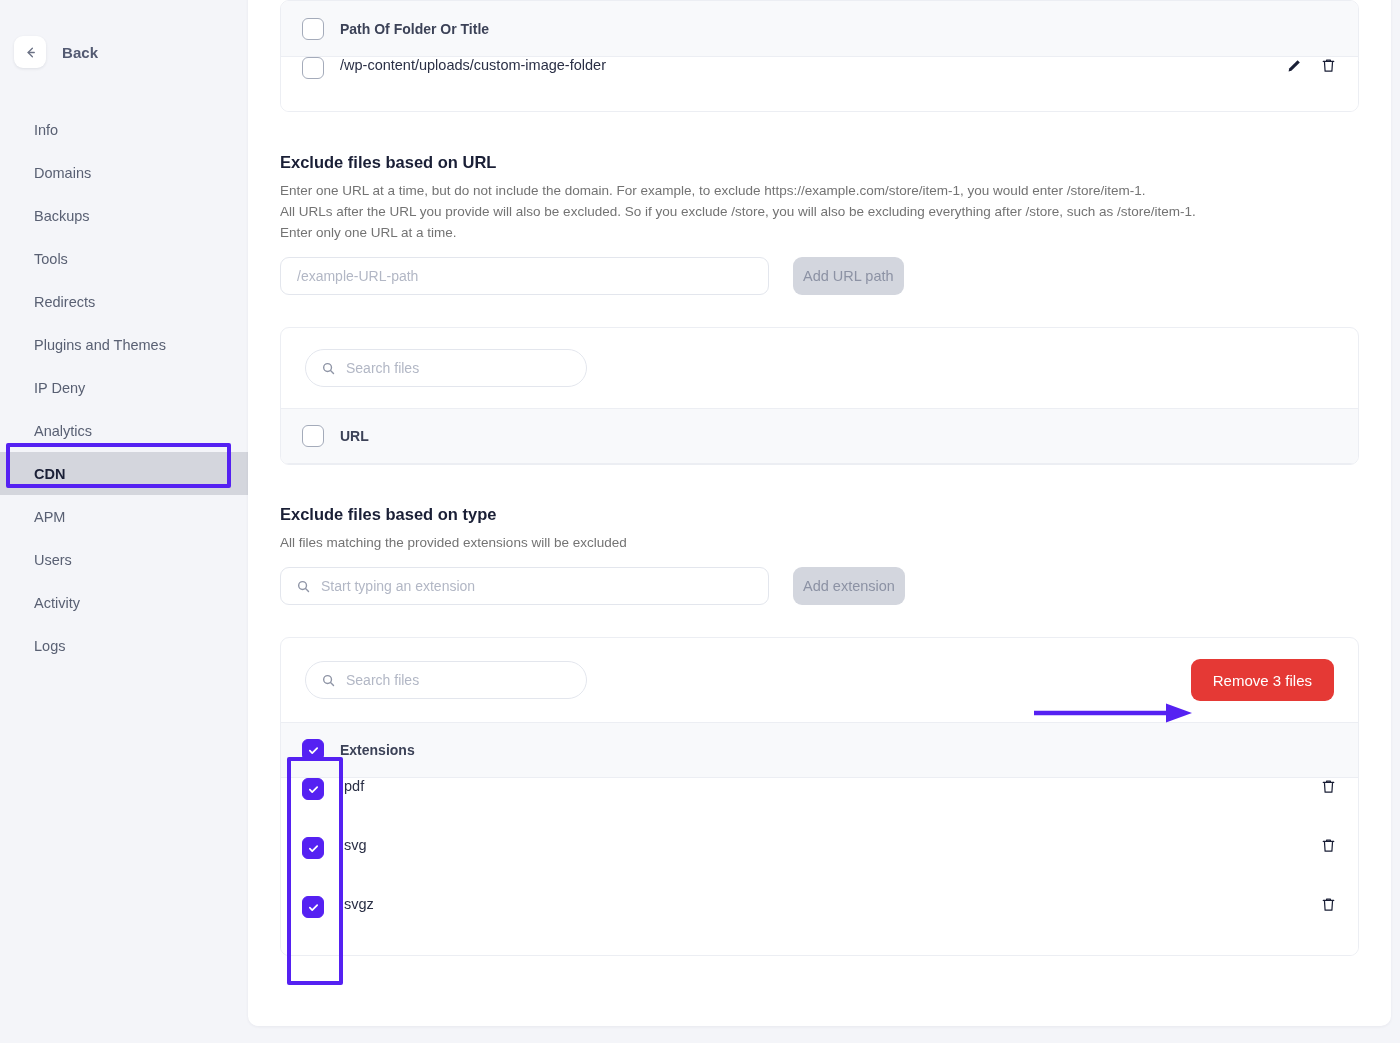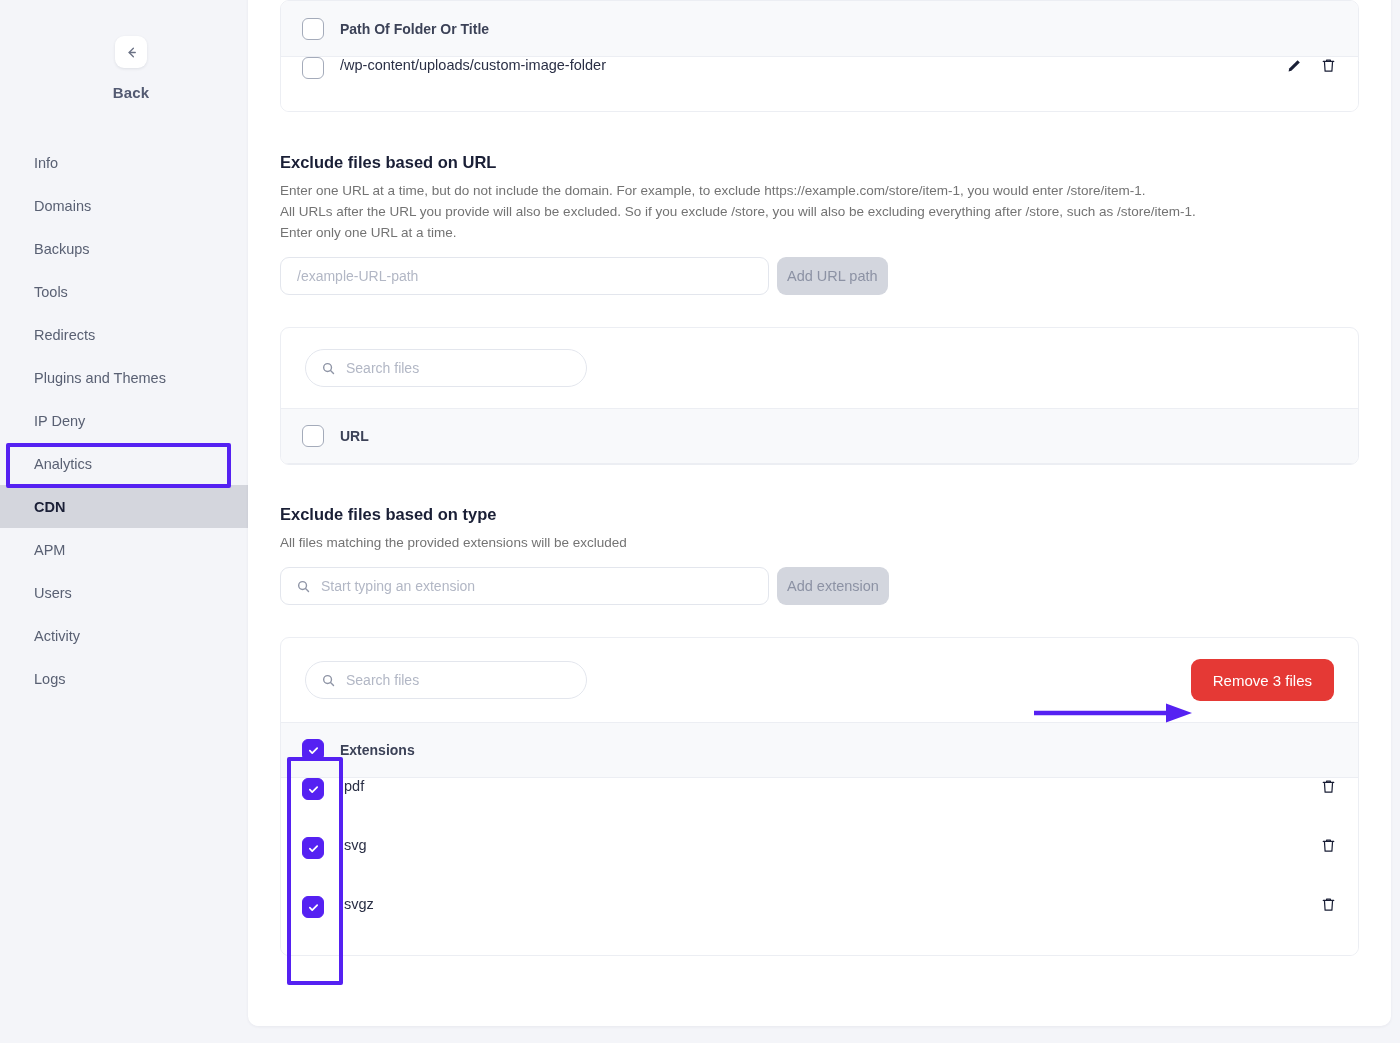--- a/index.html
+++ b/index.html
@@ -11,21 +11,21 @@
   }
   .app { position: relative; width: 1400px; height: 1043px; display: flex; }
 
   
   .sidebar {
     width: 248px; flex: 0 0 248px;
     background: #f4f5f9;
     padding-top: 36px;
     position: relative;
   }
-  .back-row { display: flex; align-items: center; gap: 16px; padding-left: 14px; margin-bottom: 40px; flex-direction: column; }
+  .back-row { display: flex; align-items: center; gap: 16px; padding-left: 14px; margin-bottom: 40px; }
   .back-btn {
     width: 32px; height: 32px; border-radius: 9px;
     background: #ffffff;
     box-shadow: 0 1px 3px rgba(30,35,60,.10);
     display: flex; align-items: center; justify-content: center;
     cursor: pointer;
   }
   .back-btn svg { display:block; }
   .back-label { font-size: 15px; font-weight: 700; color: #535a72; letter-spacing: .1px; }
 
@@ -104,21 +104,21 @@
   .cb.checked svg { display:block; }
 
   .row-actions { margin-left: auto; display: flex; align-items: center; gap: 18px; }
   .icon-btn { cursor: pointer; display: flex; align-items: center; justify-content: center; }
 
   
   .sec-title { font-size: 16.5px; font-weight: 700; color: #1a1f36; margin-bottom: 8px; }
   .sec-desc { font-size: 13.5px; color: #737373; line-height: 21px; }
 
   
-  .input-row { display: flex; align-items: flex-end; gap: 8px; }
+  .input-row { display: flex; align-items: flex-end; gap: 24px; }
   .text-input {
     width: 489px; height: 38px;
     border: 1px solid #e3e6ed; border-radius: 9px;
     background: #fff;
     display: flex; align-items: center;
     padding: 0 16px;
     font-size: 14px; color: #b2b7c5;
     cursor: text;
   }
   .text-input .mag { margin-right: 11px; display:flex; }

